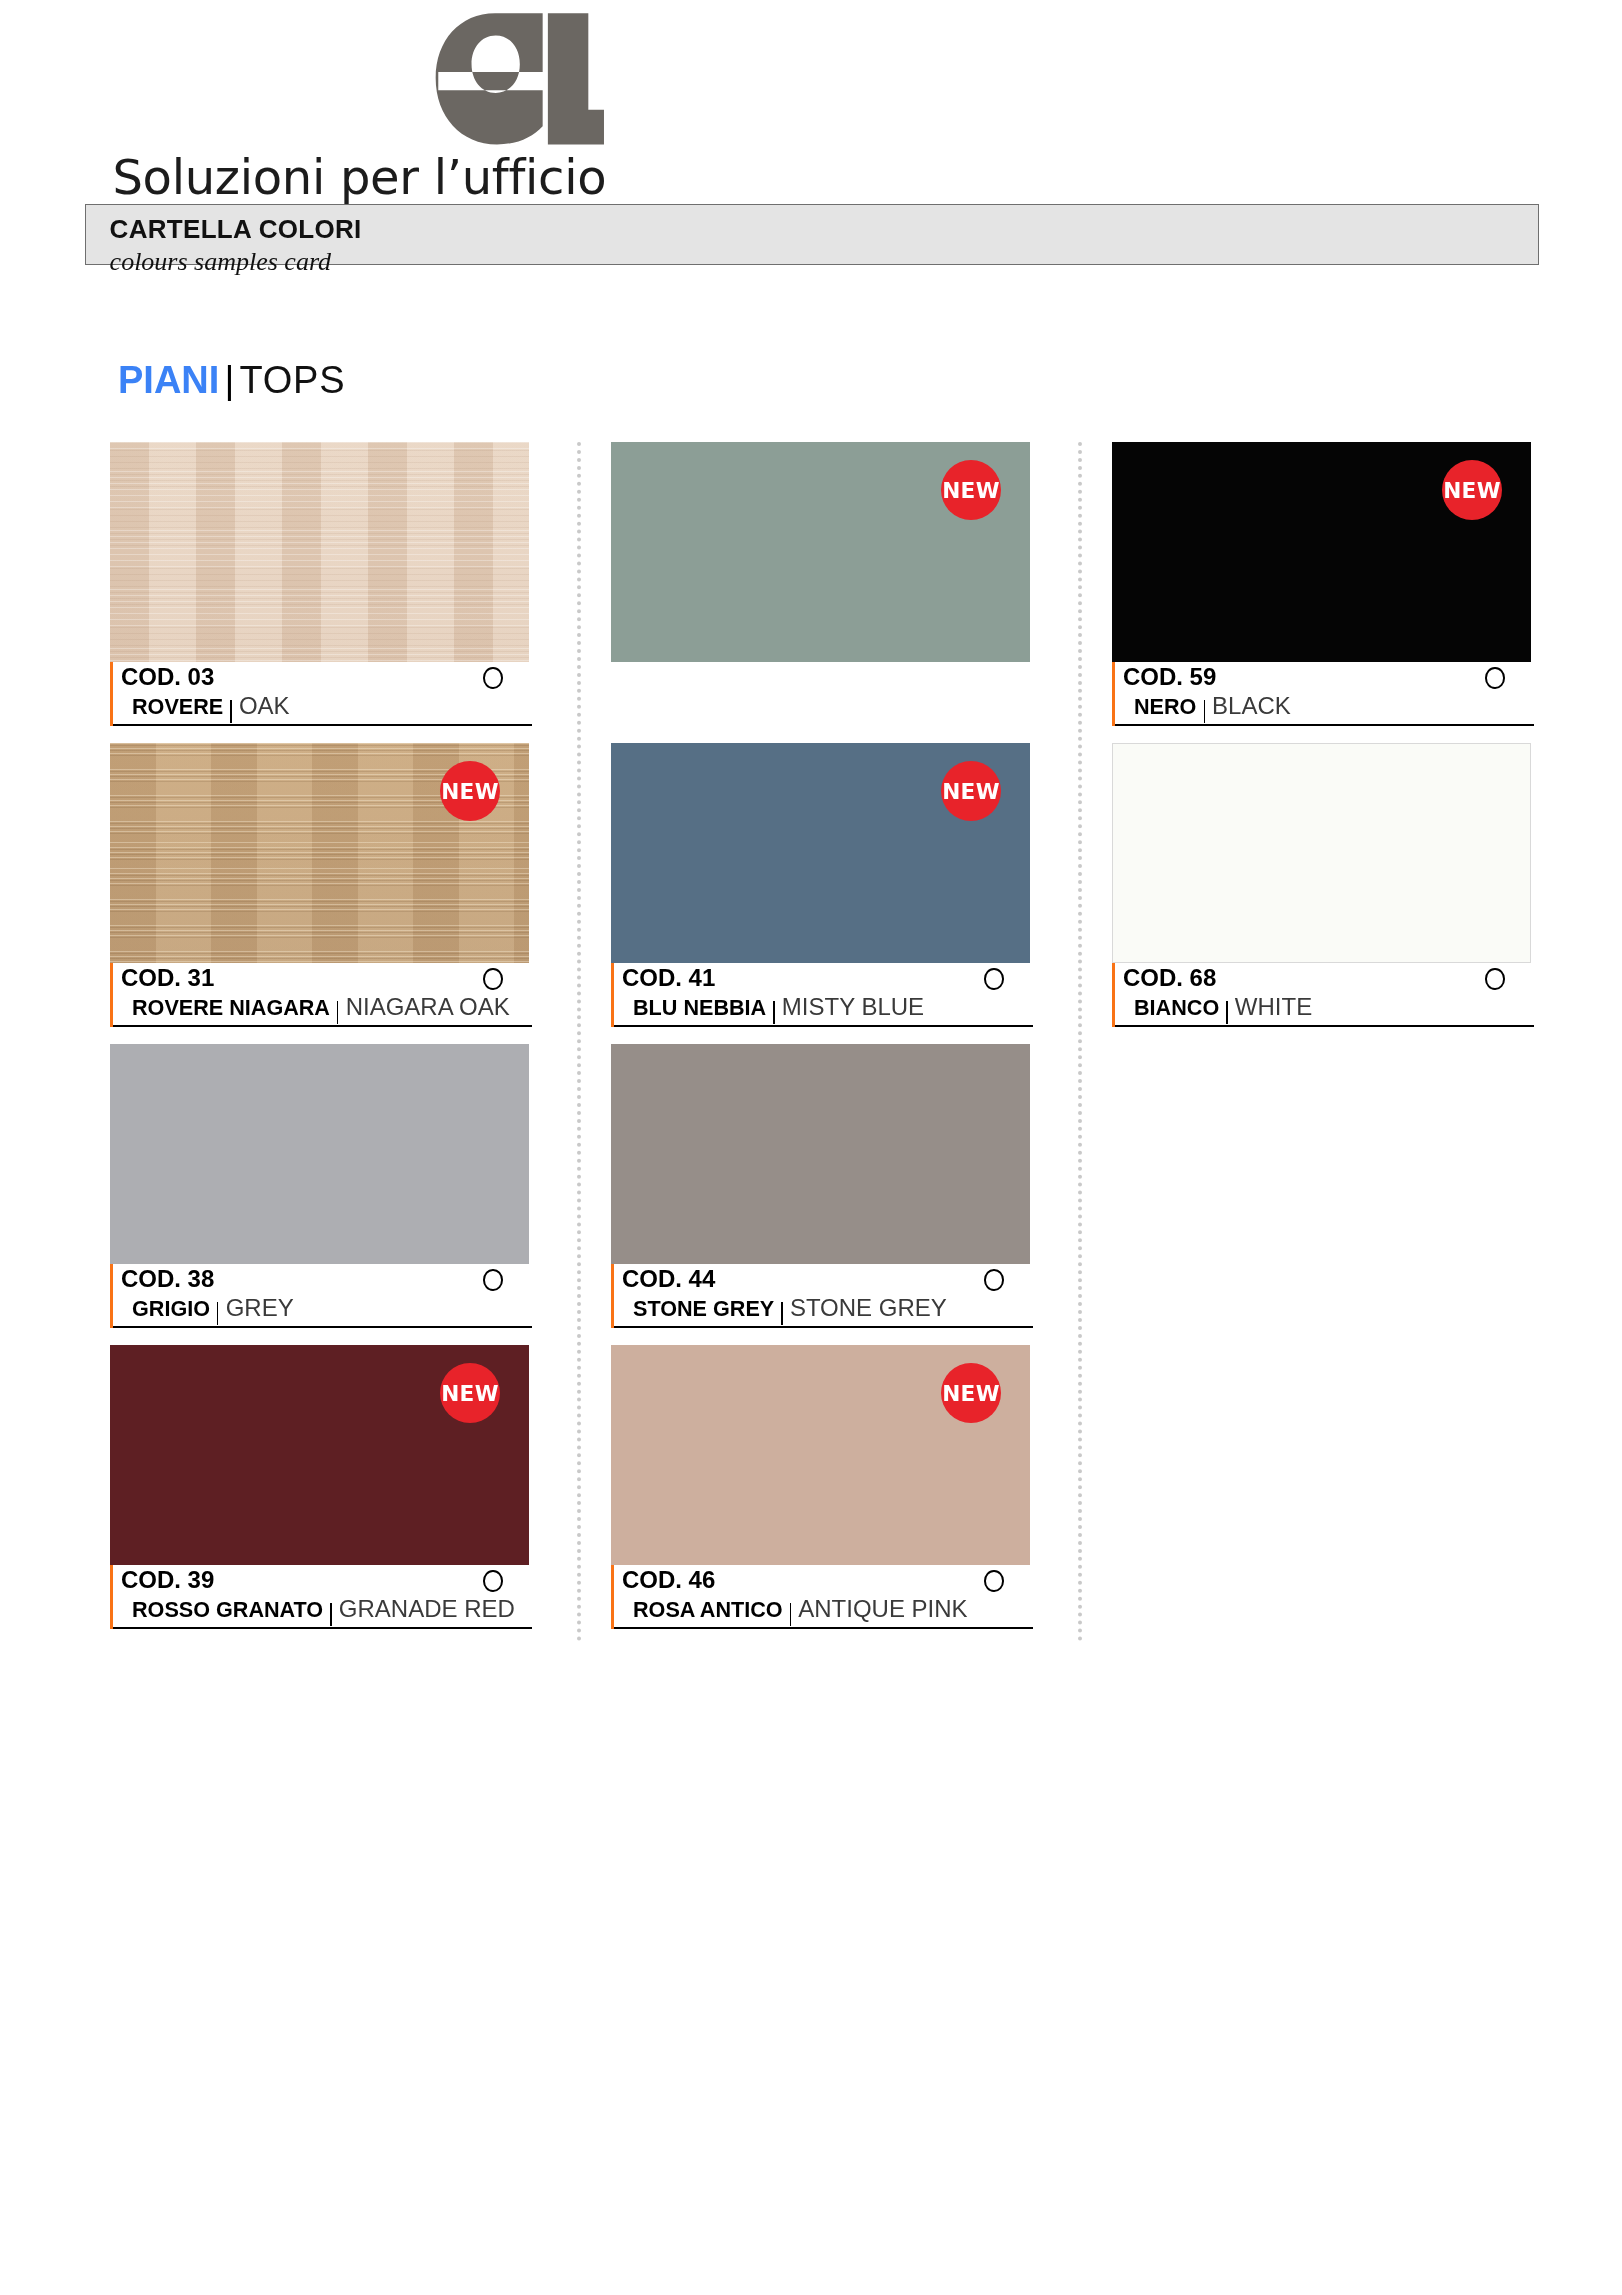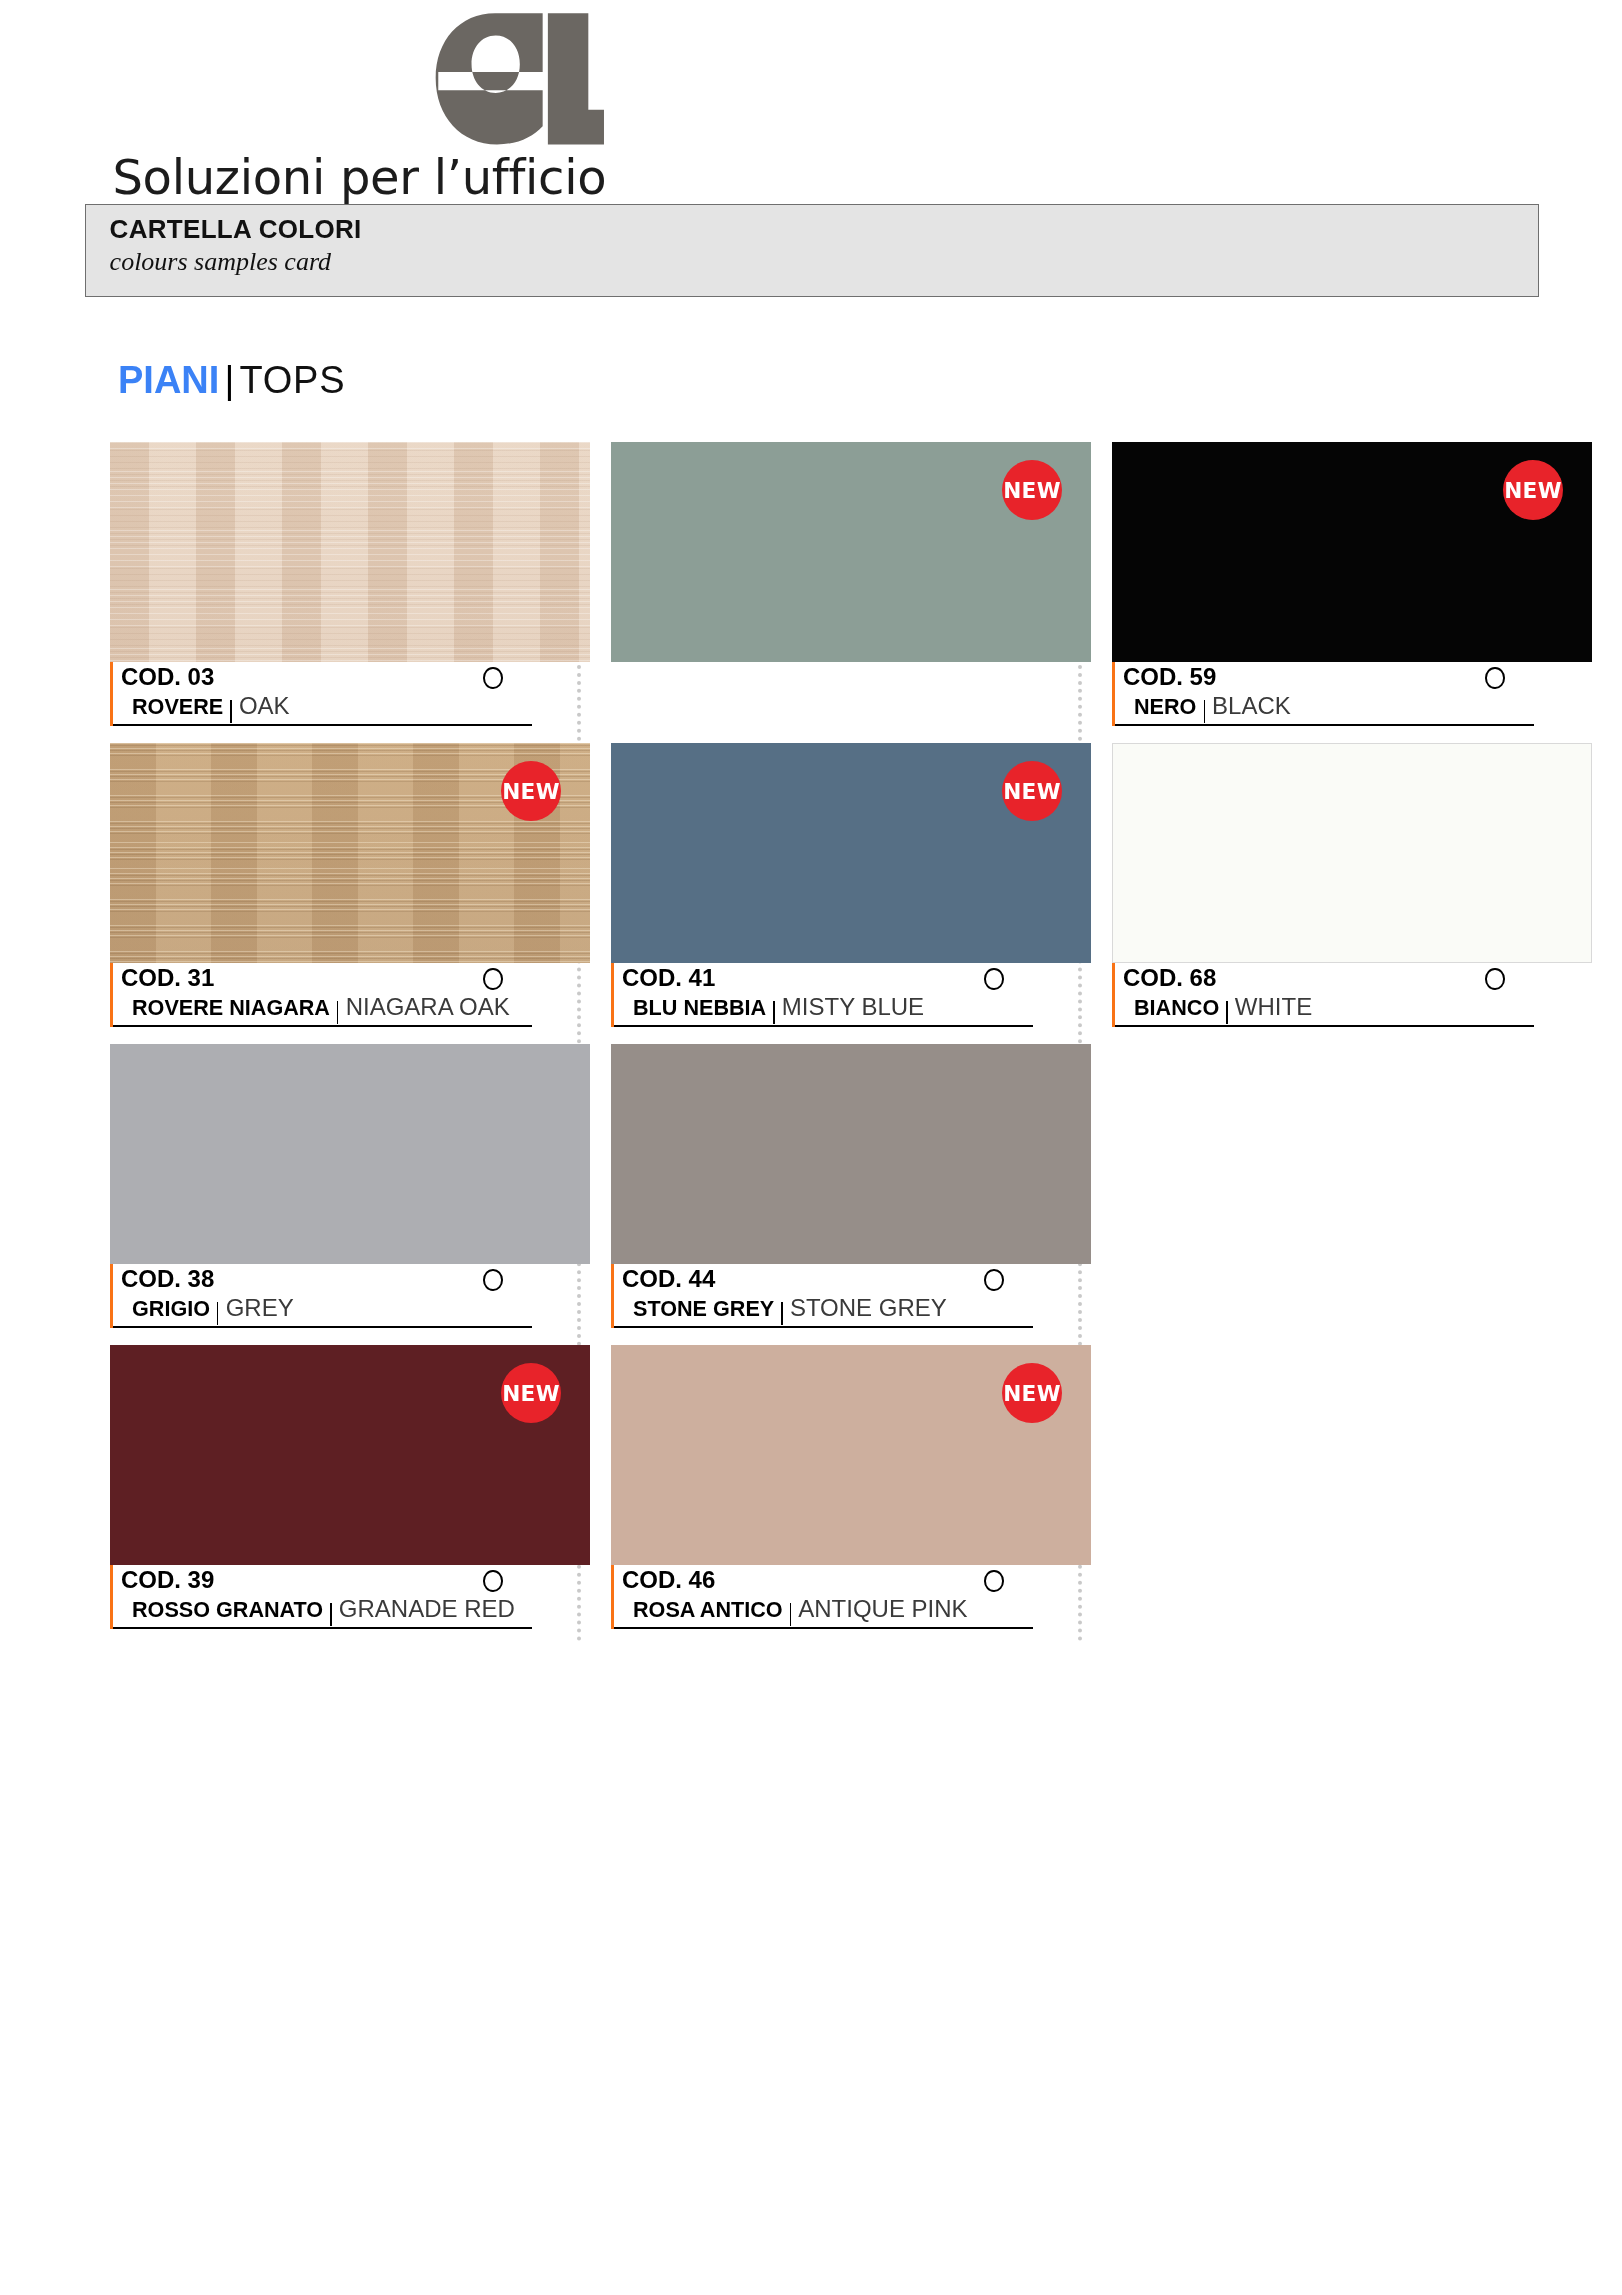--- a/index.html
+++ b/index.html
@@ -43,21 +43,21 @@
     padding-bottom: 26px;
     white-space: nowrap;
   }
 
   
   .title-bar {
     position: absolute;
     left: 85px;
     top: 204px;
     width: 1454px;
-    height: 93px;
+    height: 61px;
     background: #e4e4e4;
     border: 1.3px solid #6f6f6f;
     box-sizing: border-box;
   }
   .title-bar .t1 {
     position: absolute;
     left: 23.6px;
     top: 9.2px;
     font-family: "Liberation Sans", sans-serif;
     font-weight: bold;
@@ -115,21 +115,21 @@
   .div-1 { left: 968px; }
 
   .card { position: absolute; width: 419px; }
   .r0 { top: 0px; }
   .r1 { top: 301px; }
   .r2 { top: 602px; }
   .r3 { top: 903px; }
 
   .swatch {
     position: relative;
-    width: 480px;
+    width: 419px;
     height: 220px;
     box-sizing: border-box;
   }
   .swatch.bordered { border: 0.7px solid #d9d9d9; }
 
   
   .tex-oak {
     background:
       repeating-linear-gradient(to bottom,
         rgba(255,255,255,0.30) 0px, rgba(255,255,255,0.30) 0.7px,

